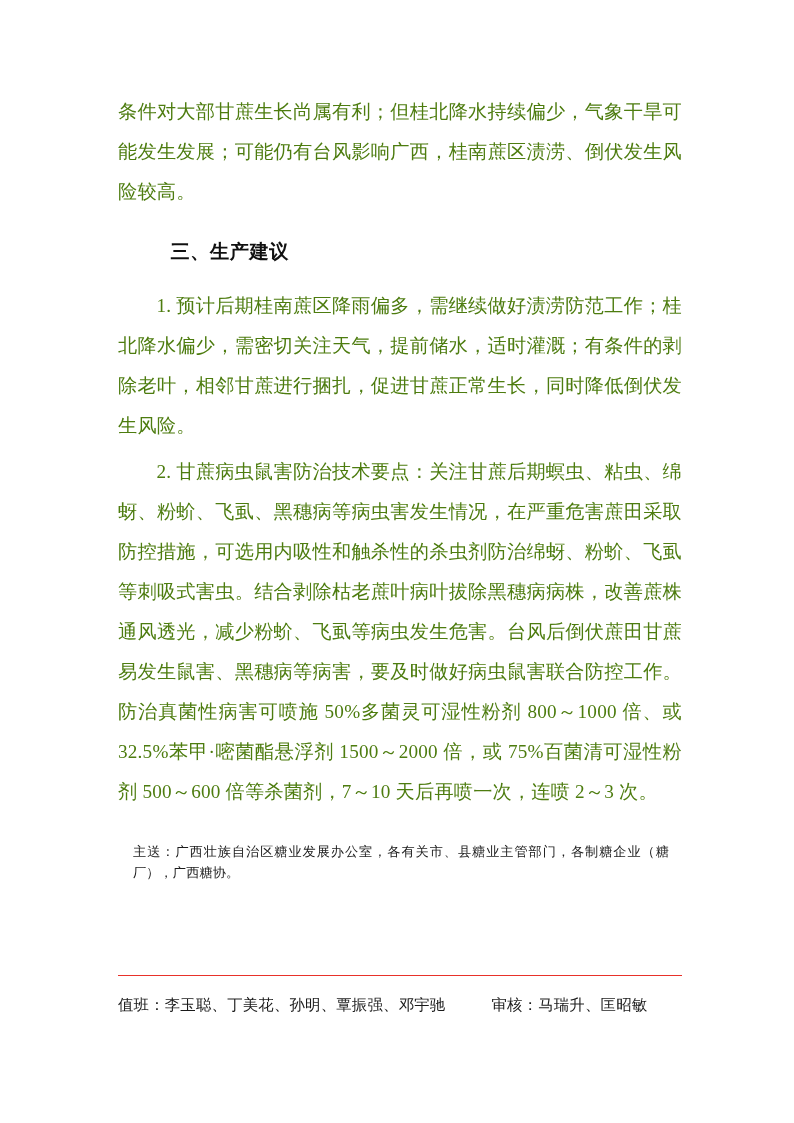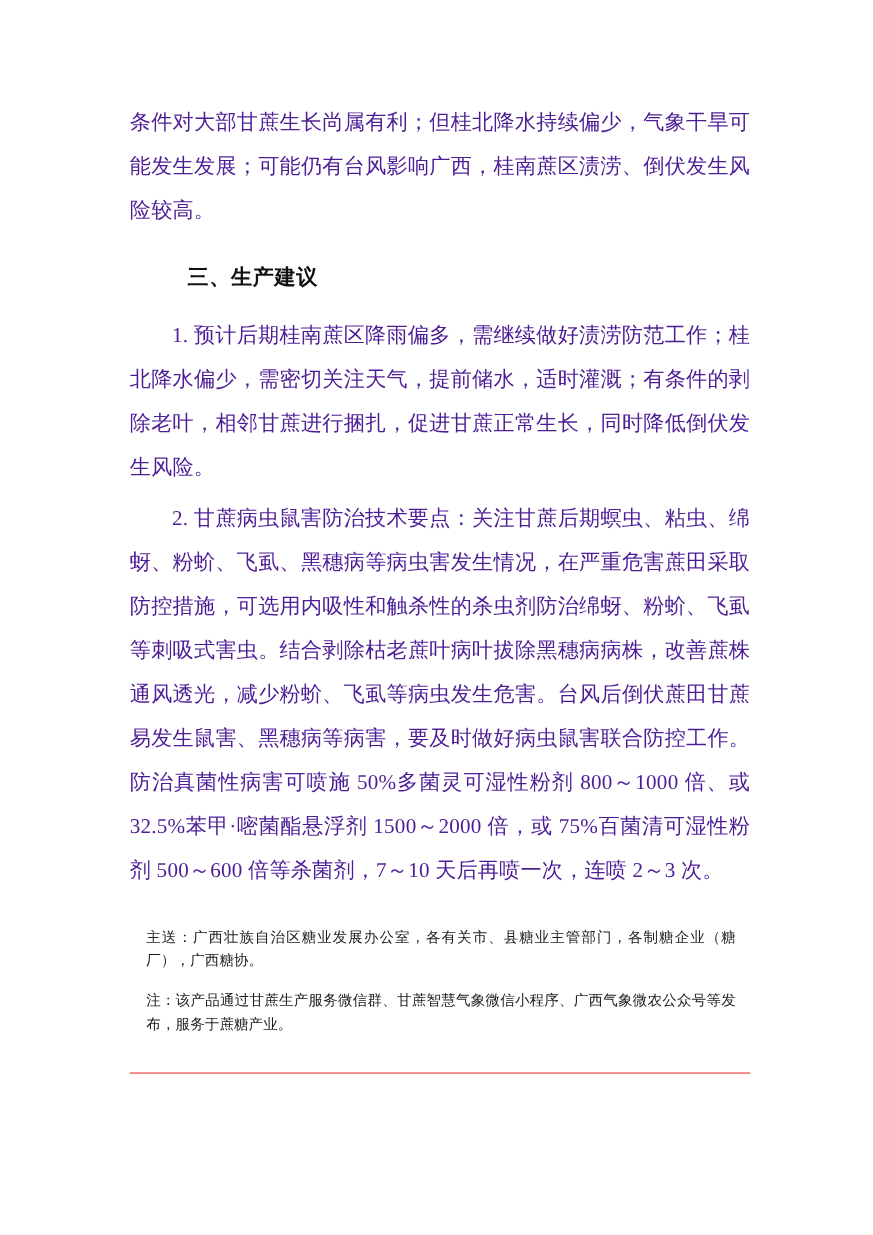--- a/index.html
+++ b/index.html
@@ -32,21 +32,21 @@
     width: 564px;
   }
 
   .para {
     font-size: 19.2px;
     line-height: 40px;
     text-align: justify;
     text-justify: inter-character;
     margin: 0;
     letter-spacing: 0.2px;
-    color: #4c1d95;
+    color: #4d7c0f;
   }
   .para.indent { text-indent: 2em; }
   .para.cont   { text-indent: 0; }
 
   .section-heading {
     font-size: 19.2px;
     line-height: 40px;
     font-weight: bold;
     text-indent: 2em;
     margin: 14px;
@@ -115,19 +115,23 @@
     <p class="para indent">1. 预计后期桂南蔗区降雨偏多，需继续做好渍涝防范工作；桂北降水偏少，需密切关注天气，提前储水，适时灌溉；有条件的剥除老叶，相邻甘蔗进行捆扎，促进甘蔗正常生长，同时降低倒伏发生风险。</p>
 
     <div class="gap-sm"></div>
 
     <p class="para indent">2. 甘蔗病虫鼠害防治技术要点：关注甘蔗后期螟虫、粘虫、绵蚜、粉蚧、飞虱、黑穗病等病虫害发生情况，在严重危害蔗田采取防控措施，可选用内吸性和触杀性的杀虫剂防治绵蚜、粉蚧、飞虱等刺吸式害虫。结合剥除枯老蔗叶病叶拔除黑穗病病株，改善蔗株通风透光，减少粉蚧、飞虱等病虫发生危害。台风后倒伏蔗田甘蔗易发生鼠害、黑穗病等病害，要及时做好病虫鼠害联合防控工作。防治真菌性病害可喷施 50%多菌灵可湿性粉剂 800～1000 倍、或 32.5%苯甲·嘧菌酯悬浮剂 1500～2000 倍，或 75%百菌清可湿性粉剂 500～600 倍等杀菌剂，7～10 天后再喷一次，连喷 2～3 次。</p>
 
   </div>
 
   <div class="footer-block">
     <p class="footer-line">主送：广西壮族自治区糖业发展办公室，各有关市、县糖业主管部门，各制糖企业（糖厂），广西糖协。</p>
-    <p class="footer-line">注：该产品通过甘蔗生产服务微信群、甘蔗智慧气象微信小程序、广西气象微农公众号等发布，服务于蔗糖产业。</p>
   </div>
 
   <div class="red-rule"></div>
 
+  <div class="signoff">
+    <span class="duty">值班：李玉聪、丁美花、孙明、覃振强、邓宇驰</span>
+    <span class="spacer"></span>
+    <span class="review">审核：马瑞升、匡昭敏</span>
+  </div>
 
 </div>
 
 </body></html>

